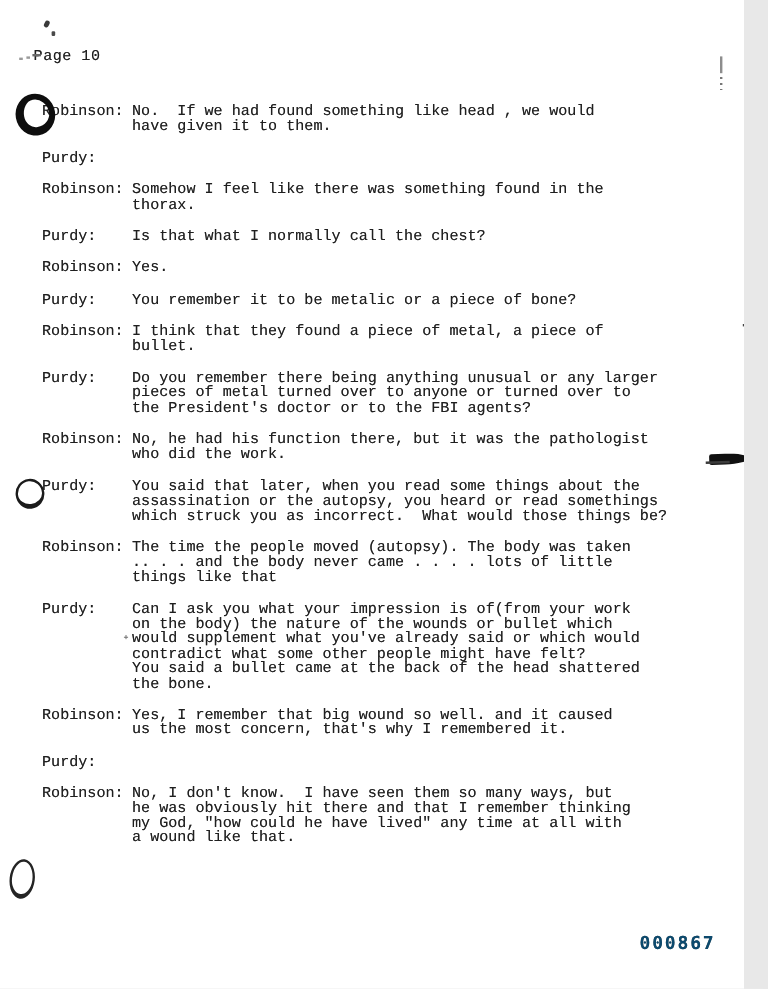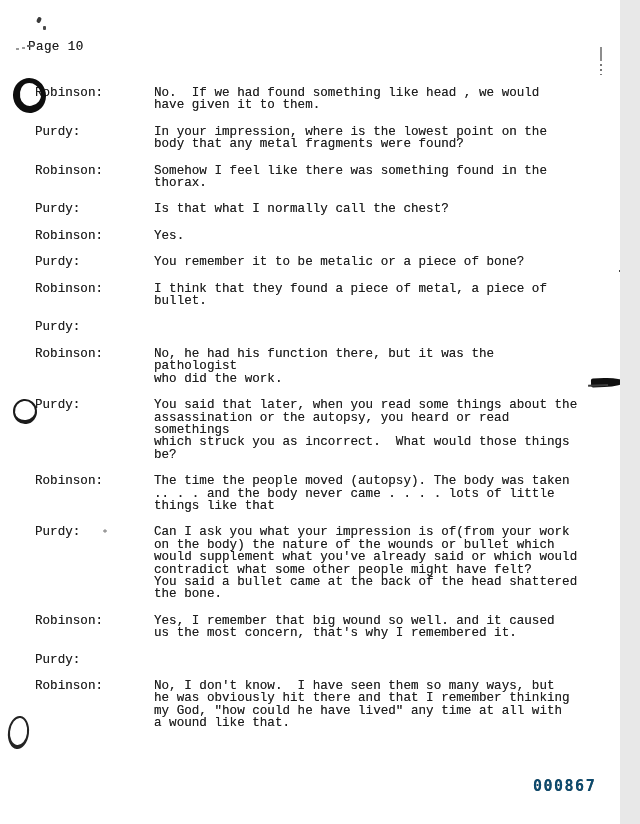--- a/index.html
+++ b/index.html
@@ -14,21 +14,21 @@
   .page-label{
     position:absolute;left:28px;top:40px;
     font-size:12.6px;letter-spacing:.4px;
     text-shadow:0 0 .4px rgba(0,0,0,.55);
   }
   .transcript{
     position:absolute;left:35px;top:87px;width:548px;
     font-size:12.6px;line-height:12.4px;
     text-shadow:0 0 .4px rgba(0,0,0,.55);
   }
-  .entry{display:flex;margin-bottom:14px;gap:44px;}
+  .entry{display:flex;margin-bottom:14px;}
   .speaker{width:75px;flex:none;}
   .speech{flex:1;white-space:pre-wrap;}
   .stamp{
     position:absolute;left:533px;top:777px;
     font-family:"DejaVu Sans Mono",monospace;
     font-weight:bold;font-size:15px;letter-spacing:1.5px;
     color:#0c4a6e;text-shadow:0 0 .5px rgba(0,0,0,.6);
   }
   
   .circle-mark{position:absolute;border-radius:50%;background:transparent;}
@@ -74,22 +74,20 @@
 
   <div class="transcript" id="transcript">
   <div class="entry">
     <div class="speaker">Robinson:</div>
     <div class="speech">No.  If we had found something like head , we would
 have given it to them.</div>
   </div>
 
   <div class="entry">
     <div class="speaker">Purdy:</div>
-    <div class="speech">In your impression, where is the lowest point on the
-body that any metal fragments were found?</div>
   </div>
 
   <div class="entry">
     <div class="speaker">Robinson:</div>
     <div class="speech">Somehow I feel like there was something found in the
 thorax.</div>
   </div>
 
   <div class="entry">
     <div class="speaker">Purdy:</div>
@@ -107,20 +105,23 @@
   </div>
 
   <div class="entry">
     <div class="speaker">Robinson:</div>
     <div class="speech">I think that they found a piece of metal, a piece of
 bullet.</div>
   </div>
 
   <div class="entry">
     <div class="speaker">Purdy:</div>
+    <div class="speech">Do you remember there being anything unusual or any larger
+pieces of metal turned over to anyone or turned over to
+the President's doctor or to the FBI agents?</div>
   </div>
 
   <div class="entry">
     <div class="speaker">Robinson:</div>
     <div class="speech">No, he had his function there, but it was the pathologist
 who did the work.</div>
   </div>
 
   <div class="entry">
     <div class="speaker">Purdy:</div>

